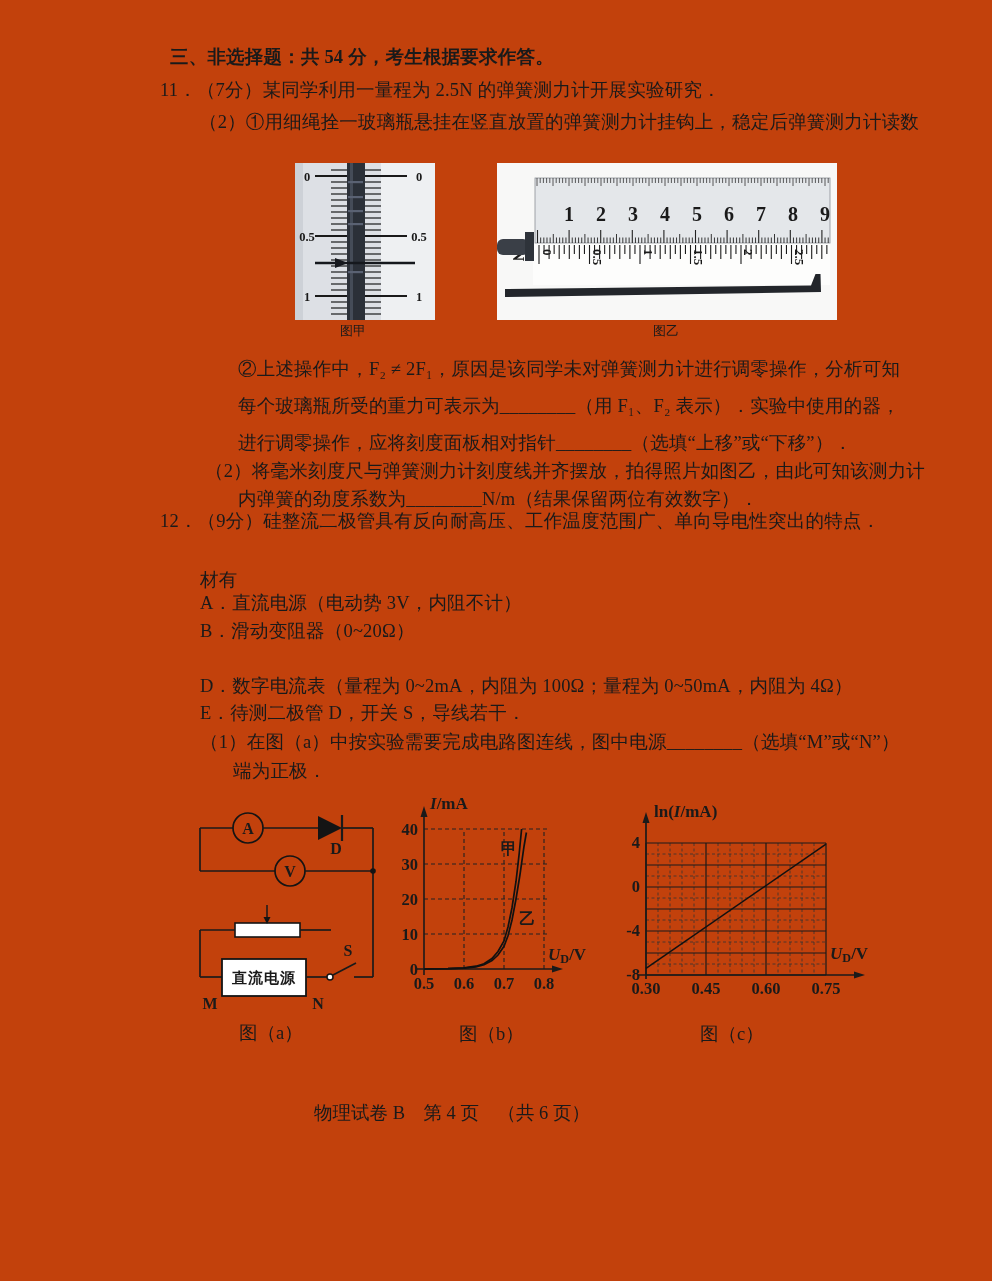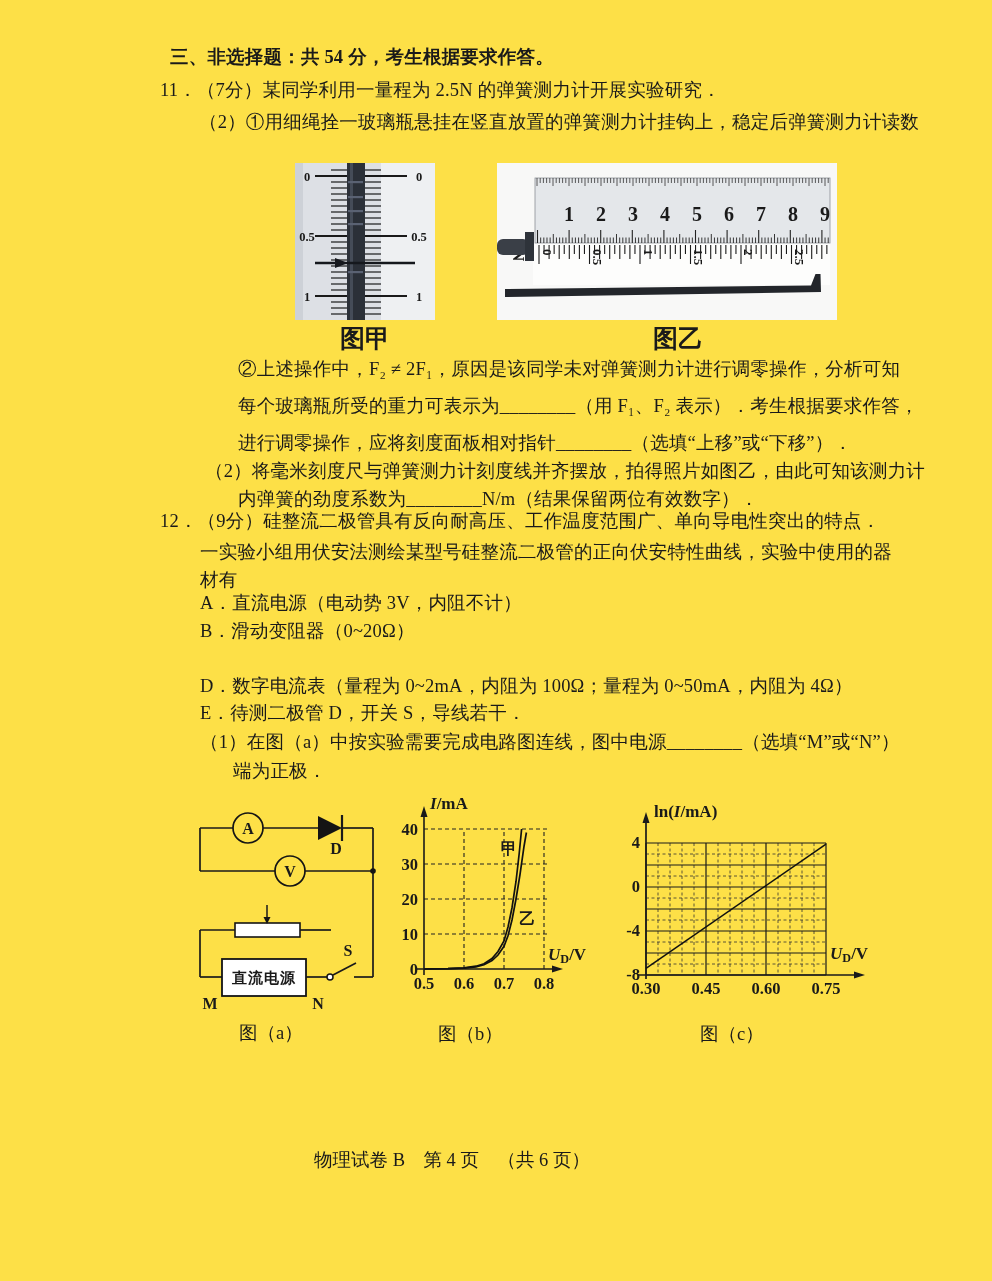--- a/index.html
+++ b/index.html
@@ -1,22 +1,22 @@
 <!DOCTYPE html>
 <html><head>
 <meta charset="utf-8">
 <style>
   html,body{margin:0;padding:0;background:#ffffff;}
-  .page{position:relative;width:992px;height:1281px;background:#fde047;overflow:hidden;
+  .page{position:relative;width:992px;height:1281px;background:#c2410c;overflow:hidden;
         font-family:"Liberation Serif","DejaVu Serif",serif;color:#1a1a1a;}
   .tl{position:absolute;white-space:nowrap;font-size:18.5px;letter-spacing:.2px;}
   .sec{font-weight:bold;}
-  .figlabel{position:absolute;white-space:nowrap;font-size:25px;font-weight:bold;}
+  .figlabel{position:absolute;white-space:nowrap;font-size:13px;font-weight:normal;}
   .caption{position:absolute;white-space:nowrap;font-size:18.5px;text-align:right;}
-  .footer{position:absolute;left:0;top:1147px;width:904px;text-align:center;font-size:18.5px;}
+  .footer{position:absolute;left:0;top:1100px;width:904px;text-align:center;font-size:18.5px;}
   svg{position:absolute;overflow:hidden;}
   svg text{font-family:"Liberation Serif","DejaVu Serif",serif;}
 </style>
 </head>
 <body>
 
 <div class="page">
 
   <div class="tl sec" style="left:170px;top:44px">三、非选择题：共 54 分，考生根据要求作答。</div>
 
@@ -364,27 +364,26 @@
       <text x="0" y="0" font-size="17" fill="#1a1a1a" font-weight="bold" transform="translate(16,86) rotate(90)">N</text>
       <rect x="0" y="76" width="32" height="16" rx="6" fill="#3a3f47"></rect>
       <rect x="28" y="69" width="9" height="29" fill="#2e333a"></rect>
       <path d="M8 126 L314 122.5 L318.5 111 L323.5 111 L324 129 L8 134 Z" fill="#23262b"></path>
     </svg>
 
   <div class="figlabel" style="left:340px;top:322px">图甲</div>
   <div class="figlabel" style="left:653px;top:322px">图乙</div>
 
   <div class="tl" style="left:238px;top:356px">②上述操作中，F₂ ≠ 2F₁，原因是该同学未对弹簧测力计进行调零操作，分析可知</div>
-  <div class="tl" style="left:238px;top:393px">每个玻璃瓶所受的重力可表示为________（用 F₁、F₂ 表示）．考生根据要求作答，</div>
+  <div class="tl" style="left:238px;top:393px">每个玻璃瓶所受的重力可表示为________（用 F₁、F₂ 表示）．实验中使用的器，</div>
   <div class="tl" style="left:238px;top:430px">进行调零操作，应将刻度面板相对指针________（选填“上移”或“下移”）．</div>
   <div class="tl" style="left:205px;top:458px">（2）将毫米刻度尺与弹簧测力计刻度线并齐摆放，拍得照片如图乙，由此可知该测力计</div>
   <div class="tl" style="left:238px;top:486px">内弹簧的劲度系数为________N/m（结果保留两位有效数字）．</div>
 
   <div class="tl" style="left:160px;top:508px">12．（9分）硅整流二极管具有反向耐高压、工作温度范围广、单向导电性突出的特点．</div>
-  <div class="tl" style="left:200px;top:539px">一实验小组用伏安法测绘某型号硅整流二极管的正向伏安特性曲线，实验中使用的器</div>
   <div class="tl" style="left:200px;top:567px">材有</div>
 
   <div class="tl" style="left:200px;top:590px">A．直流电源（电动势 3V，内阻不计）</div>
   <div class="tl" style="left:200px;top:618px">B．滑动变阻器（0~20Ω）</div>
   <div class="tl" style="left:200px;top:673px">D．数字电流表（量程为 0~2mA，内阻为 100Ω；量程为 0~50mA，内阻为 4Ω）</div>
   <div class="tl" style="left:200px;top:700px">E．待测二极管 D，开关 S，导线若干．</div>
 
   <div class="tl" style="left:200px;top:729px">（1）在图（a）中按实验需要完成电路图连线，图中电源________（选填“M”或“N”）</div>
   <div class="tl" style="left:233px;top:758px">端为正极．</div>
 
@@ -490,17 +489,17 @@
       <text x="24" y="55" font-size="16.5" fill="#1a1a1a" text-anchor="end" font-weight="bold">4</text>
       <text x="24" y="99" font-size="16.5" fill="#1a1a1a" text-anchor="end" font-weight="bold">0</text>
       <text x="24" y="143" font-size="16.5" fill="#1a1a1a" text-anchor="end" font-weight="bold">-4</text>
       <text x="24" y="187" font-size="16.5" fill="#1a1a1a" text-anchor="end" font-weight="bold">-8</text>
       <text x="38" y="24" font-size="17" fill="#1a1a1a" font-weight="bold"><tspan>ln(</tspan><tspan font-style="italic">I</tspan><tspan>/mA)</tspan></text>
       <text x="214" y="166" font-size="17" fill="#1a1a1a" font-weight="bold"><tspan font-style="italic">U</tspan><tspan font-size="12.24" dy="3">D</tspan><tspan dy="-3">/V</tspan></text>
       <polyline points="30,175.4 210,51.1" fill="none" stroke="#111" stroke-width="1.5"></polyline>
     </svg>
 
   <div class="caption" style="left:239px;top:1020px">图（a）</div>
-  <div class="caption" style="left:438px;top:1021px">图（b）</div>
+  <div class="caption" style="left:459px;top:1021px">图（b）</div>
   <div class="caption" style="left:700px;top:1021px">图（c）</div>
 
   <div class="footer">物理试卷 B　第 4 页　（共 6 页）</div>
 </div>
 
 </body></html>

